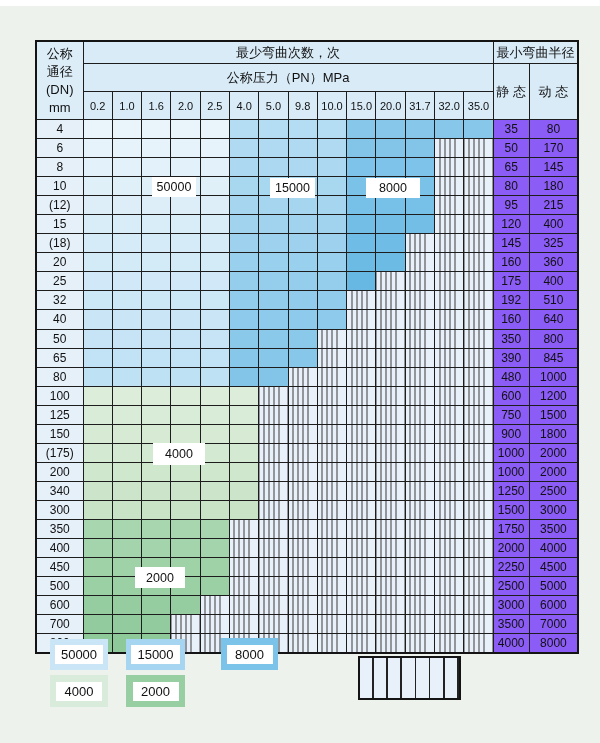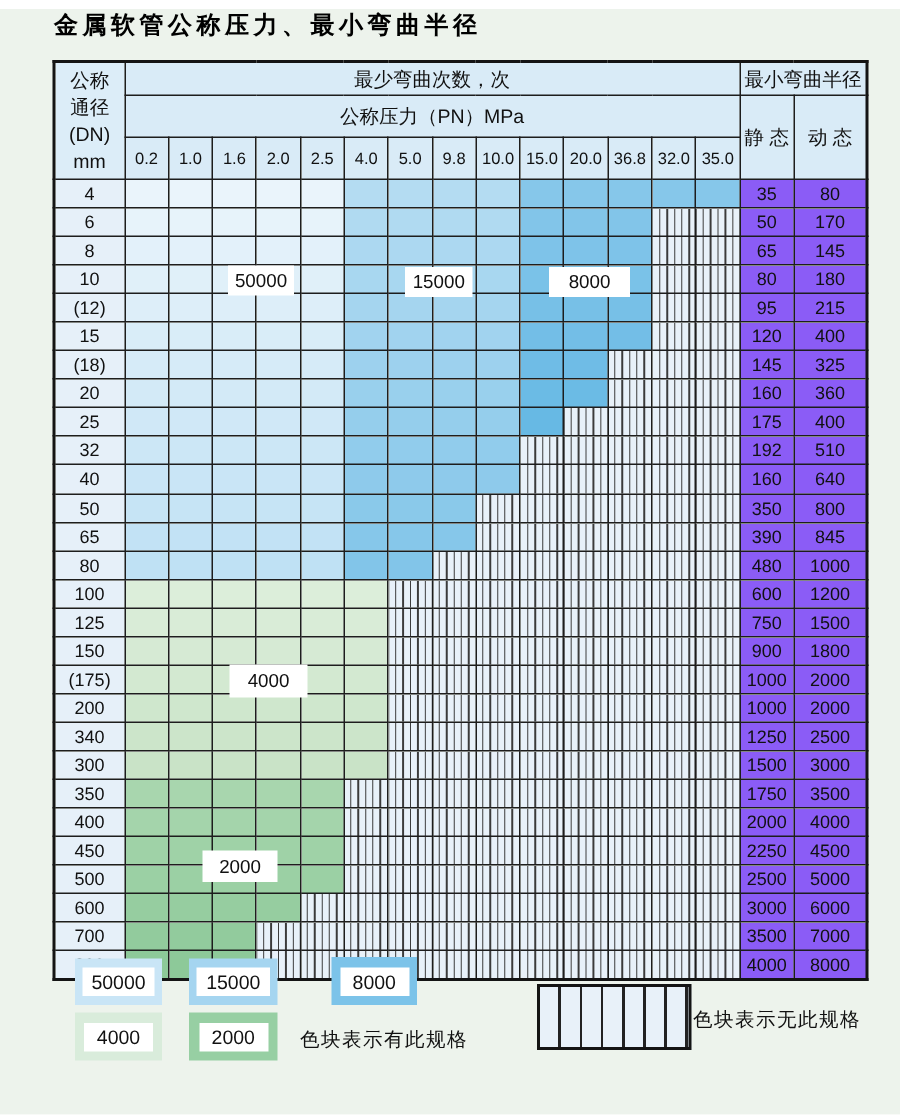--- a/index.html
+++ b/index.html
@@ -43,21 +43,20 @@
   .note-has{left:200px;top:684px;}
   .note-no{left:462px;top:671px;}
   .legend-hatch-box{position:absolute;left:358px;top:656px;width:99px;height:40px;border:2px solid #141414;
       background:repeating-linear-gradient(90deg,transparent 0 12.3px,#222 12.3px 14.1px),#e8f1f9;}
 </style>
 </head>
 <body>
 
 <div class="page">
   <div class="page-top-strip"></div>
-  <div class="title">金属软管公称压力、最小弯曲半径</div>
 
   <div class="table-wrap">
     <table class="spec">
       <colgroup id="cols">
           <col style="width: 47px;">
           <col style="width: 29.3px;">
           <col style="width: 29.3px;">
           <col style="width: 29.3px;">
           <col style="width: 29.3px;">
           <col style="width: 29.3px;">
@@ -94,21 +93,21 @@
             <th class="pnum">1.0</th>
             <th class="pnum">1.6</th>
             <th class="pnum">2.0</th>
             <th class="pnum">2.5</th>
             <th class="pnum">4.0</th>
             <th class="pnum">5.0</th>
             <th class="pnum">9.8</th>
             <th class="pnum">10.0</th>
             <th class="pnum">15.0</th>
             <th class="pnum">20.0</th>
-            <th class="pnum">36.8</th>
+            <th class="pnum">31.7</th>
             <th class="pnum">32.0</th>
             <th class="pnum">35.0</th>
           </tr>
       </thead>
       <tbody id="table-body">
           <tr>
             <td class="dn">4</td>
             <td style="background: rgb(234, 244, 251);"></td>
             <td style="background: rgb(234, 244, 251);"></td>
             <td style="background: rgb(234, 244, 251);"></td>
@@ -657,16 +656,14 @@
   </div>
   <div class="swatch sw-8000" style="background: rgb(124, 195, 233);">
     <span class="inner">8000</span>
   </div>
   <div class="swatch sw-4000" style="background: rgb(217, 236, 219);">
     <span class="inner">4000</span>
   </div>
   <div class="swatch sw-2000" style="background: rgb(151, 207, 163);">
     <span class="inner">2000</span>
   </div>
-  <div class="legend-note note-has">色块表示有此规格</div>
   <div class="legend-hatch-box"></div>
-  <div class="legend-note note-no">色块表示无此规格</div>
 </div>
 
 </body></html>

